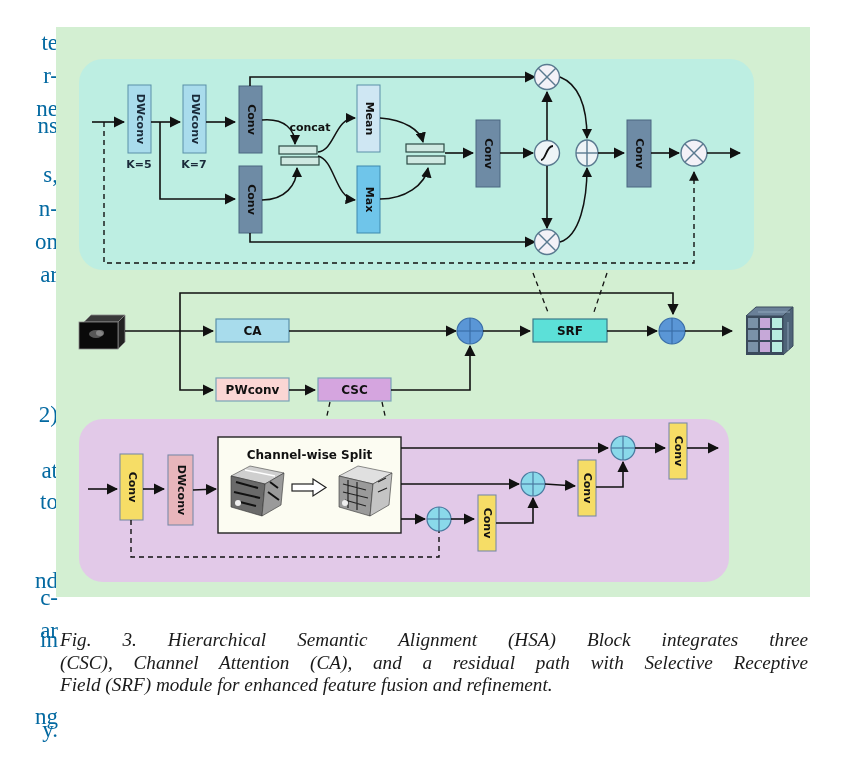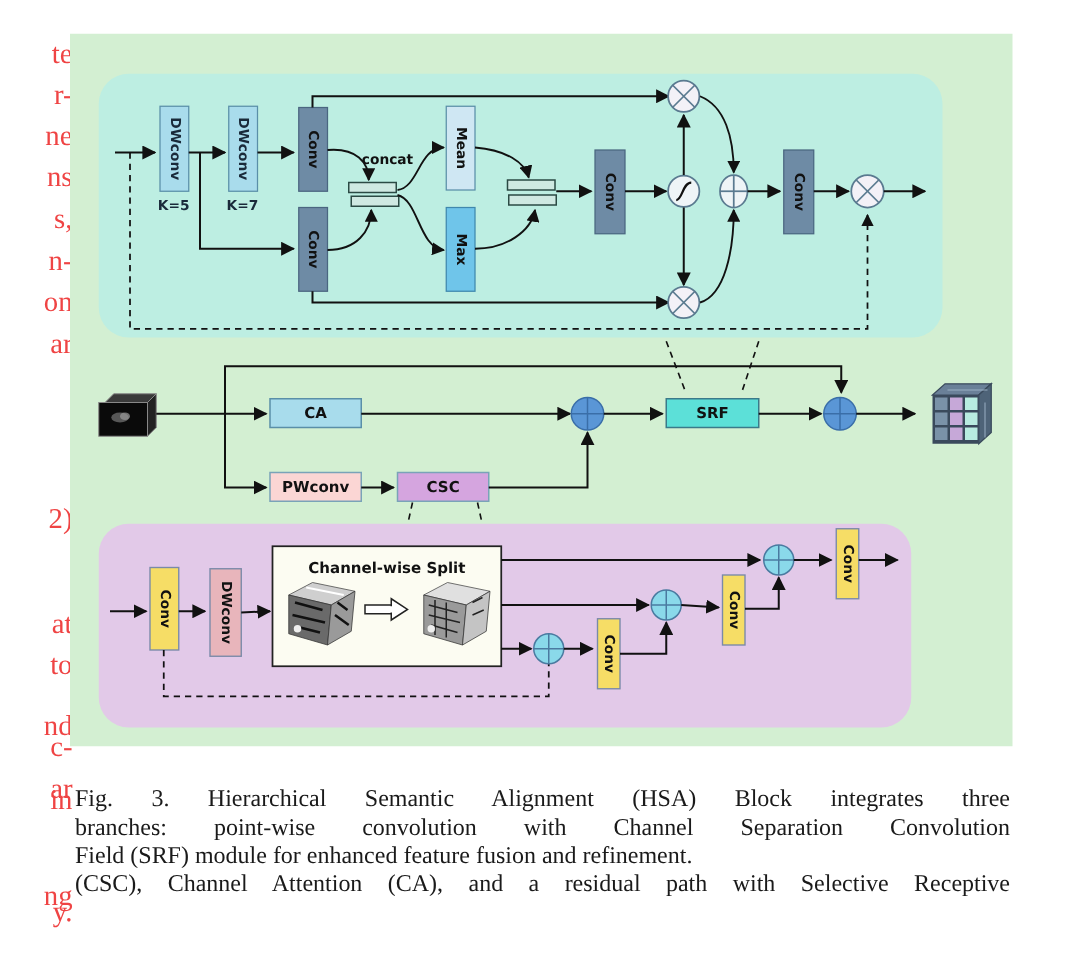--- a/index.html
+++ b/index.html
@@ -1,39 +1,39 @@
 <!DOCTYPE html>
 <html><head>
 <meta charset="utf-8">
 <style>
   html, body { margin:0; padding:0; background:#ffffff; }
   body { width:864px; height:769px; position:relative; overflow:hidden; font-family:"Liberation Serif", serif; }
   .left-text { position:absolute; left:0; top:0; width:58px; height:769px; }
-  .left-text div { position:absolute; right:0; font-size:23px; color:#ef4444; line-height:26px; text-align:center; white-space:nowrap; font-family:"Liberation Serif", serif; }
+  .left-text div { position:absolute; right:0; font-size:23px; color:#0369a1; line-height:26px; text-align:center; white-space:nowrap; font-family:"Liberation Serif", serif; }
   svg#diagram { position:absolute; left:0; top:0; }
   .caption { position:absolute; left:60px; top:629px; width:748px; font-size:19.2px; line-height:22.5px; color:#1a1a1a; text-align:justify; font-family:"Liberation Serif", serif; }
-  .caption .line { display:block; text-align:justify; text-align-last:justify; height:22.5px; }
+  .caption .line { display:block; text-align:justify; text-align-last:justify; height:22.5px;font-style:italic; }
   .caption .line.last { text-align-last:left; }
   svg text { font-family:"DejaVu Sans", sans-serif; font-weight:bold; }
 </style>
 </head>
 <body>
 
 <div class="left-text">
   <div style="top:30px">te</div>
   <div style="top:63px">r-</div>
   <div style="top:96px">ne</div>
-  <div style="top:129px">ns</div>
+  <div style="top:113px">ns</div>
   <div style="top:162px">s,</div>
   <div style="top:196px">n-</div>
   <div style="top:229px">on</div>
   <div style="top:262px">ar</div>
   <div style="top:402px">2)</div>
-  <div style="top:486px">at</div>
-  <div style="top:519px">to</div>
+  <div style="top:458px">at</div>
+  <div style="top:489px">to</div>
   <div style="top:568px">nd</div>
   <div style="top:585px">c-</div>
   <div style="top:618px">ar</div>
   <div style="top:627px">in</div>
   <div style="top:704px">ng</div>
   <div style="top:717px">y.</div>
 </div>
 
 <svg id="diagram" width="864" height="769" viewBox="0 0 864 769" xmlns="http://www.w3.org/2000/svg">
   <defs>
@@ -319,16 +319,15 @@
 
   <g>
     <rect x="669" y="423" width="18" height="56" fill="#f6dd66" stroke="#7a8aa8" stroke-width="1.1"></rect>
     <text x="678" y="451" font-size="11" fill="#111" text-anchor="middle" dominant-baseline="middle" transform="rotate(90 678 451)">Conv</text>
   </g>
   <line x1="687" y1="448" x2="718" y2="448" stroke="#111" stroke-width="1.6" marker-end="url(#ah)"></line>
 </svg>
 
 <div class="caption">
   <span class="line">Fig. 3.  Hierarchical Semantic Alignment (HSA) Block integrates three</span>
-  <span class="line">branches: point-wise convolution with Channel Separation Convolution</span>
+  <span class="line">(CSC), Channel Attention (CA), and a residual path with Selective Receptive</span>
   <span class="line last">Field (SRF) module for enhanced feature fusion and refinement.</span>
-  <span class="line">(CSC), Channel Attention (CA), and a residual path with Selective Receptive</span>
 </div>
 
 </body></html>

